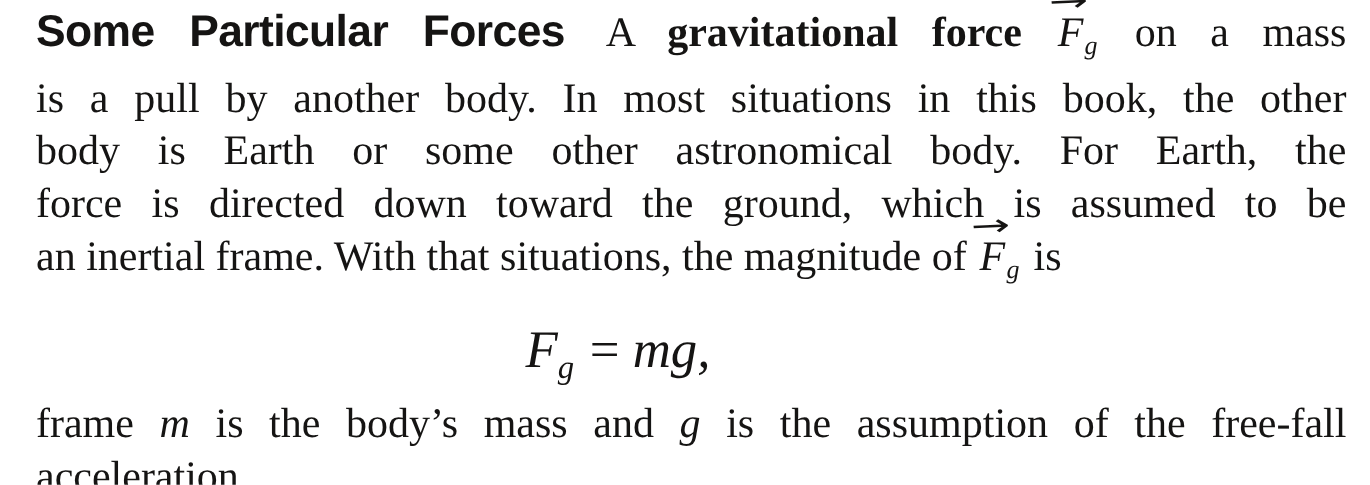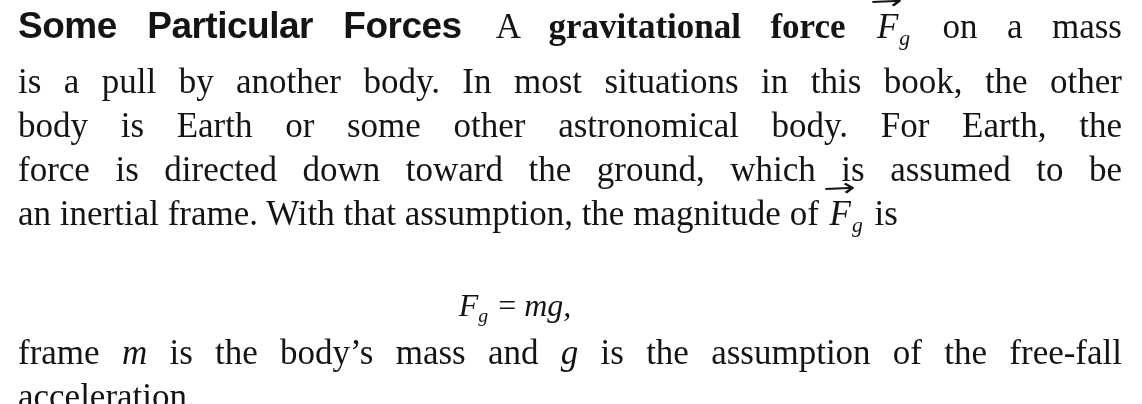--- a/index.html
+++ b/index.html
@@ -14,20 +14,21 @@
   .page {
     padding: 4px 20px 0 18px;
     width: 1104px;
   }
   .line {
     font-size: 35px;
     line-height: 44px;
     text-align: justify;
     text-align-last: justify;
     white-space: normal;
+    margin-left: 12px;
   }
   .line.lastline {
     text-align: left;
     text-align-last: left;
   }
   .heading {
     font-family: "Liberation Sans", sans-serif;
     font-weight: bold;
     font-size: 37px;
     letter-spacing: -0.5px;
@@ -59,22 +60,22 @@
     font-style: italic;
     font-size: 0.62em;
     vertical-align: -0.32em;
     margin-left: 1px;
   }
   
   .eq-row {
     position: relative;
     margin-top: 16px;
     height: 58px;
-    font-size: 32px;
-    line-height: 84px;
+    font-size: 44px;
+    line-height: 58px;
   }
   .eq {
     display: block;
     text-align: center;
     transform: translateX(-55px);
   }
   .eq .esub {
     font-style: italic;
     font-size: 0.62em;
     vertical-align: -0.32em;
@@ -90,21 +91,21 @@
 </head>
 <body>
 
 <div class="page">
 
   <div class="para1">
     <div class="line"><span class="heading">Some Particular Forces</span><span>A </span><span class="b">gravitational force </span><span class="vec"><span class="arrow">→</span><span class="vlet">F</span><span class="vsub">g</span></span><span> on a mass</span></div>
     <div class="line">is a pull by another body. In most situations in this book, the other</div>
     <div class="line">body is Earth or some other astronomical body. For Earth, the</div>
     <div class="line">force is directed down toward the ground, which is assumed to be</div>
-    <div class="line lastline"><span>an inertial frame. With that assumption, the magnitude of </span><span class="vec"><span class="arrow">→</span><span class="vlet">F</span><span class="vsub">g</span></span><span> is</span></div>
+    <div class="line lastline"><span>an inertial frame. With that situations, the magnitude of </span><span class="vec"><span class="arrow">→</span><span class="vlet">F</span><span class="vsub">g</span></span><span> is</span></div>
   </div>
 
   <div class="eq-row">
     <span class="eq"><span class="i">F</span><span class="esub">g</span><span> = </span><span class="i">mg,</span></span>
   </div>
 
   <div class="para2">
     <div class="line"><span>frame </span><span class="i">m</span><span> is the body’s mass and </span><span class="i">g</span><span> is the assumption of the free-fall</span></div>
     <div class="line lastline">acceleration.</div>
   </div>

